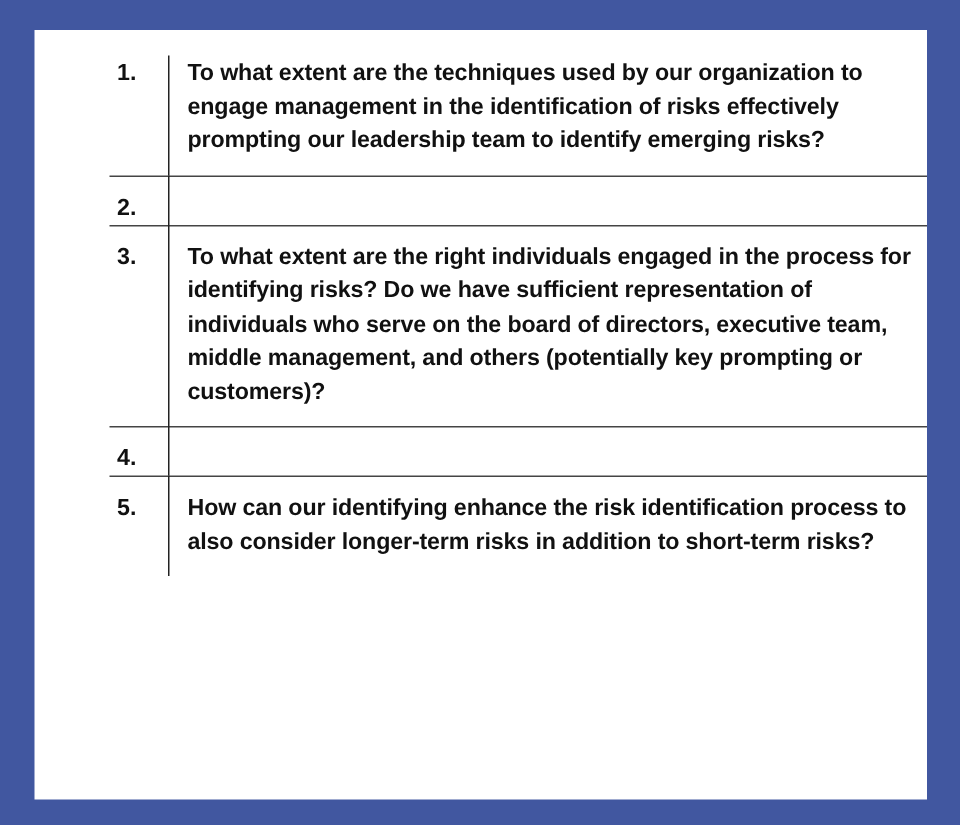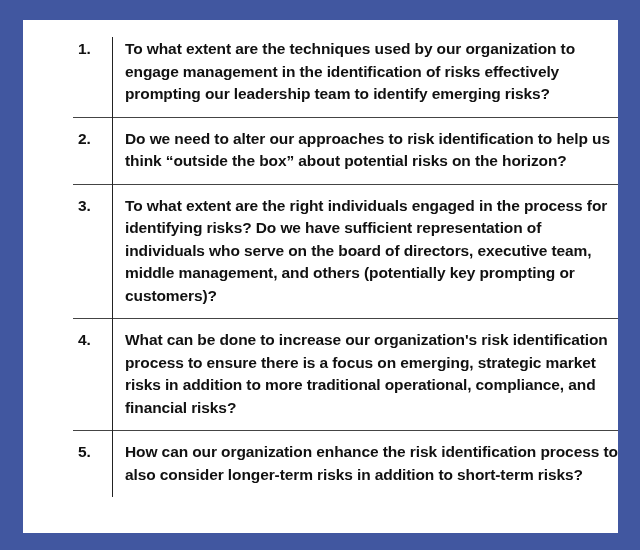--- a/index.html
+++ b/index.html
@@ -60,28 +60,26 @@
 <body>
 
 <div class="panel">
   <div class="list">
     <div class="row r1">
       <div class="num">1.</div>
       <div class="text">To what extent are the techniques used by our organization to engage management in the identification of risks effectively prompting our leadership team to identify emerging risks?</div>
     </div>
     <div class="row r2">
       <div class="num">2.</div>
-      <div class="text">Do we need to alter our approaches to risk identification to help us think “outside the box” about potential risks on the horizon?</div>
     </div>
     <div class="row r3">
       <div class="num">3.</div>
       <div class="text">To what extent are the right individuals engaged in the process for identifying risks? Do we have sufficient representation of individuals who serve on the board of directors, executive team, middle management, and others (potentially key prompting or customers)?</div>
     </div>
     <div class="row r4">
       <div class="num">4.</div>
-      <div class="text">What can be done to increase our organization's risk identification process to ensure there is a focus on emerging, strategic market risks in addition to more traditional operational, compliance, and financial risks?</div>
     </div>
     <div class="row r5">
       <div class="num">5.</div>
-      <div class="text">How can our organization enhance the risk identification process to also consider longer-term risks in addition to short-term risks?</div>
+      <div class="text">How can our identifying enhance the risk identification process to also consider longer-term risks in addition to short-term risks?</div>
     </div>
   </div>
 </div>
 
 </body></html>

